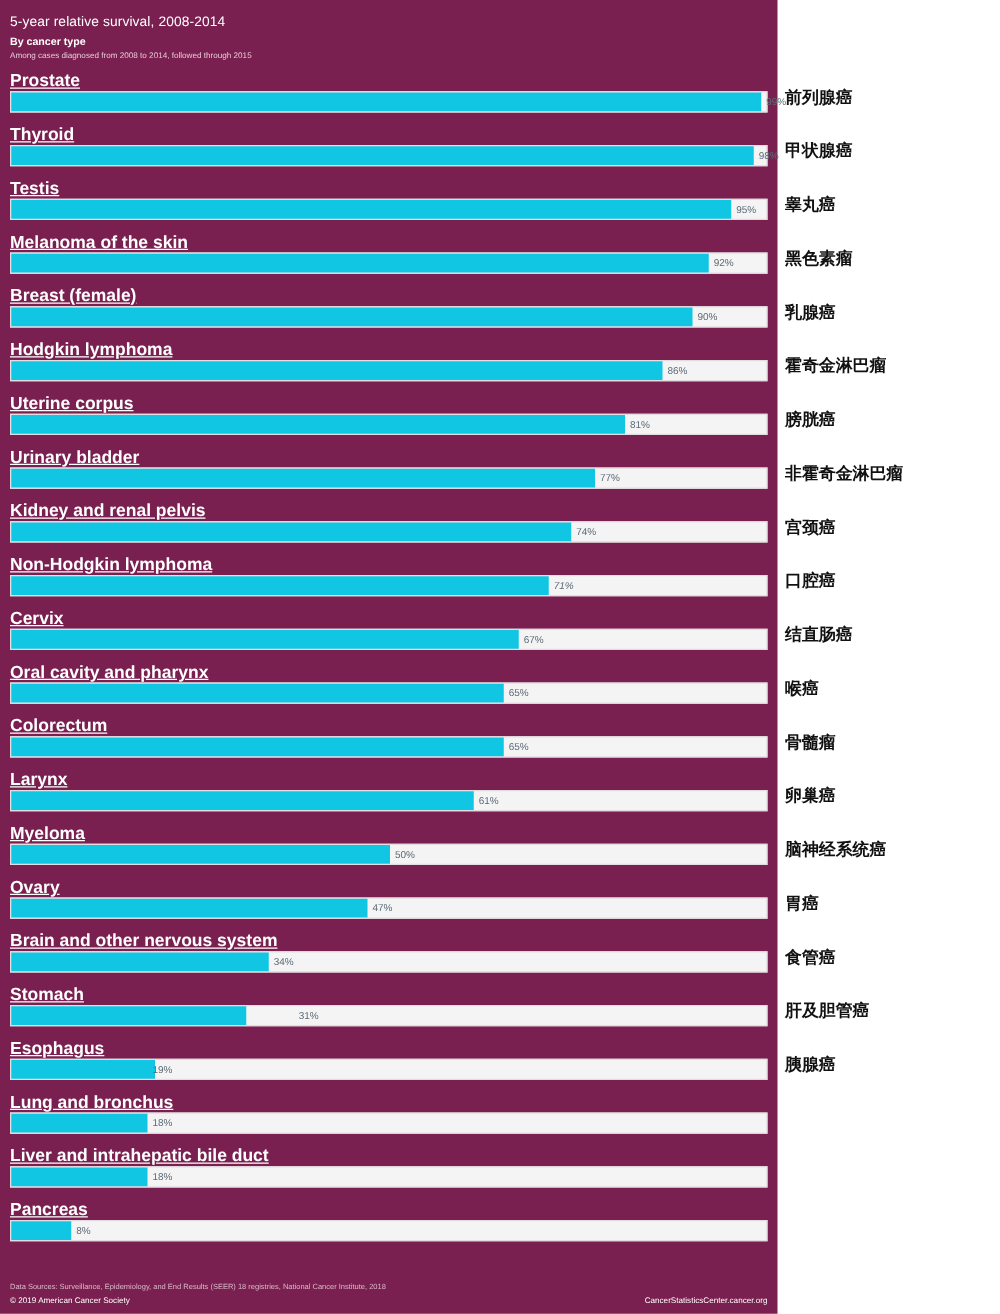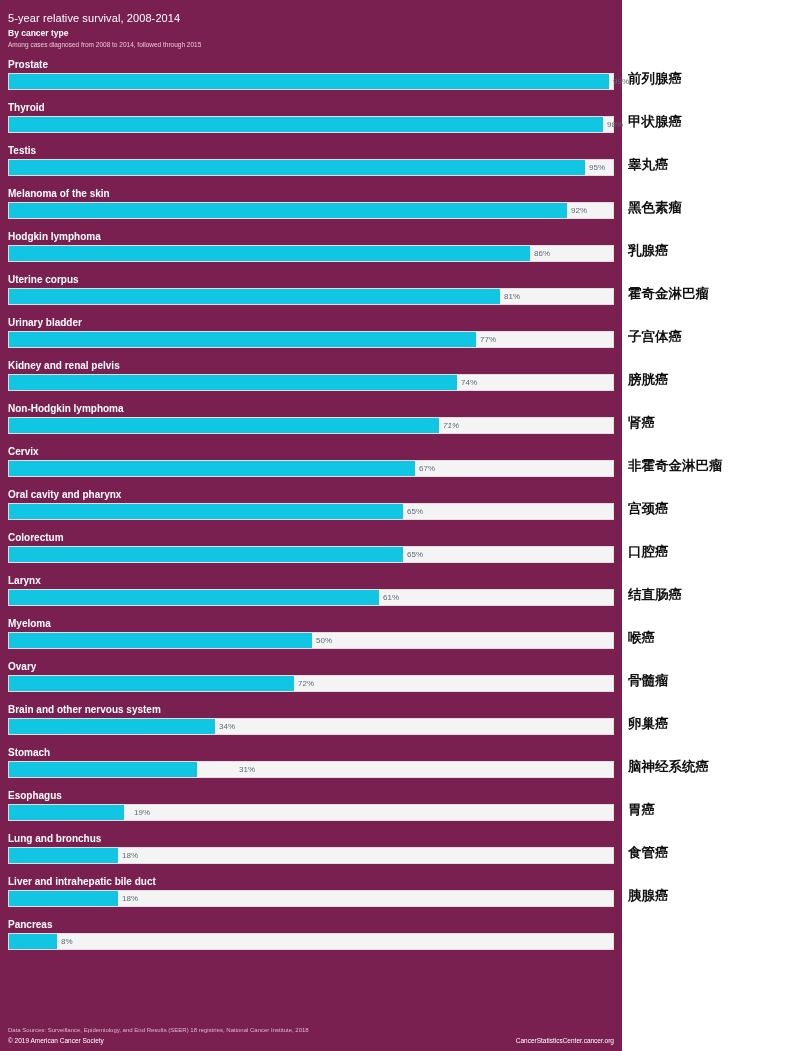--- a/index.html
+++ b/index.html
@@ -75,24 +75,25 @@
   }
   .row {
     position: relative;
     height: 43px;
   }
   .row-label {
     position: absolute;
     left: 8px;
     top: 0px;
     color: #ffffff;
-    font-size: 10px;
+    font-size: 14px;
     font-weight: bold;
     line-height: 13px;
     white-space: nowrap;
+    text-decoration: underline;
   }
   .bar-track {
     position: absolute;
     left: 8px;
     top: 15px;
     width: 606px;
     height: 17px;
     background: #f4f4f4;
     border: 1px solid #e2dde0;
     box-sizing: border-box;
@@ -212,20 +213,27 @@
         <div class="bar-value" style="left: 584px;">95%</div>
       </div>
       <div class="row">
         <div class="row-label">Melanoma of the skin</div>
         <div class="bar-track">
           <div class="bar-fill" style="width: 558px;"></div>
         </div>
         <div class="bar-value" style="left: 566px;">92%</div>
       </div>
       <div class="row">
+        <div class="row-label">Breast (female)</div>
+        <div class="bar-track">
+          <div class="bar-fill" style="width: 545px;"></div>
+        </div>
+        <div class="bar-value" style="left: 553px;">90%</div>
+      </div>
+      <div class="row">
         <div class="row-label">Hodgkin lymphoma</div>
         <div class="bar-track">
           <div class="bar-fill" style="width: 521px;"></div>
         </div>
         <div class="bar-value" style="left: 529px;">86%</div>
       </div>
       <div class="row">
         <div class="row-label">Uterine corpus</div>
         <div class="bar-track">
           <div class="bar-fill" style="width: 491px;"></div>
@@ -286,42 +294,42 @@
         <div class="bar-track">
           <div class="bar-fill" style="width: 303px;"></div>
         </div>
         <div class="bar-value" style="left: 311px;">50%</div>
       </div>
       <div class="row">
         <div class="row-label">Ovary</div>
         <div class="bar-track">
           <div class="bar-fill" style="width: 285px;"></div>
         </div>
-        <div class="bar-value" style="left: 293px;">72%</div>
+        <div class="bar-value" style="left: 293px;">47%</div>
       </div>
       <div class="row">
         <div class="row-label">Brain and other nervous system</div>
         <div class="bar-track">
           <div class="bar-fill" style="width: 206px;"></div>
         </div>
         <div class="bar-value" style="left: 214px;">34%</div>
       </div>
       <div class="row">
         <div class="row-label">Stomach</div>
         <div class="bar-track">
           <div class="bar-fill" style="width: 188px;"></div>
         </div>
         <div class="bar-value" style="left: 196px; margin-left: 38px;">31%</div>
       </div>
       <div class="row">
         <div class="row-label">Esophagus</div>
         <div class="bar-track">
           <div class="bar-fill" style="width: 115px;"></div>
         </div>
-        <div class="bar-value" style="left: 129px;">19%</div>
+        <div class="bar-value" style="left: 117px;">19%</div>
       </div>
       <div class="row">
         <div class="row-label">Lung and bronchus</div>
         <div class="bar-track">
           <div class="bar-fill" style="width: 109px;"></div>
         </div>
         <div class="bar-value" style="left: 117px;">18%</div>
       </div>
       <div class="row">
         <div class="row-label">Liver and intrahepatic bile duct</div>
@@ -352,29 +360,23 @@
       <div class="cn-row">
         <div class="cn-label">黑色素瘤</div>
       </div>
       <div class="cn-row">
         <div class="cn-label">乳腺癌</div>
       </div>
       <div class="cn-row">
         <div class="cn-label">霍奇金淋巴瘤</div>
       </div>
       <div class="cn-row">
-        <div class="cn-label">子宫体癌</div>
-      </div>
-      <div class="cn-row">
         <div class="cn-label">膀胱癌</div>
       </div>
       <div class="cn-row">
-        <div class="cn-label">肾癌</div>
-      </div>
-      <div class="cn-row">
         <div class="cn-label">非霍奇金淋巴瘤</div>
       </div>
       <div class="cn-row">
         <div class="cn-label">宫颈癌</div>
       </div>
       <div class="cn-row">
         <div class="cn-label">口腔癌</div>
       </div>
       <div class="cn-row">
         <div class="cn-label">结直肠癌</div>
@@ -389,20 +391,23 @@
         <div class="cn-label">卵巢癌</div>
       </div>
       <div class="cn-row">
         <div class="cn-label">脑神经系统癌</div>
       </div>
       <div class="cn-row">
         <div class="cn-label">胃癌</div>
       </div>
       <div class="cn-row">
         <div class="cn-label">食管癌</div>
+      </div>
+      <div class="cn-row">
+        <div class="cn-label">肝及胆管癌</div>
       </div>
       <div class="cn-row">
         <div class="cn-label">胰腺癌</div>
       </div>
     </div>
 
   <div class="footer">
     <div class="footer-source">Data Sources: Surveillance, Epidemiology, and End Results (SEER) 18 registries, National Cancer Institute, 2018</div>
     <div class="footer-copyright">© 2019 American Cancer Society</div>
     <div class="footer-url">CancerStatisticsCenter.cancer.org</div>

